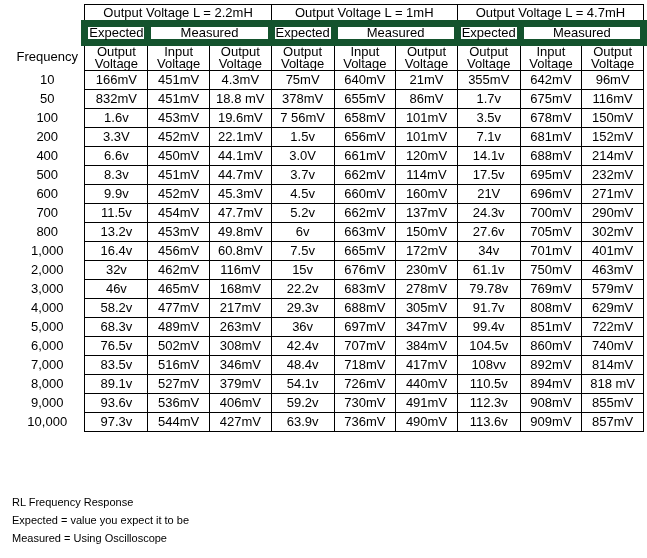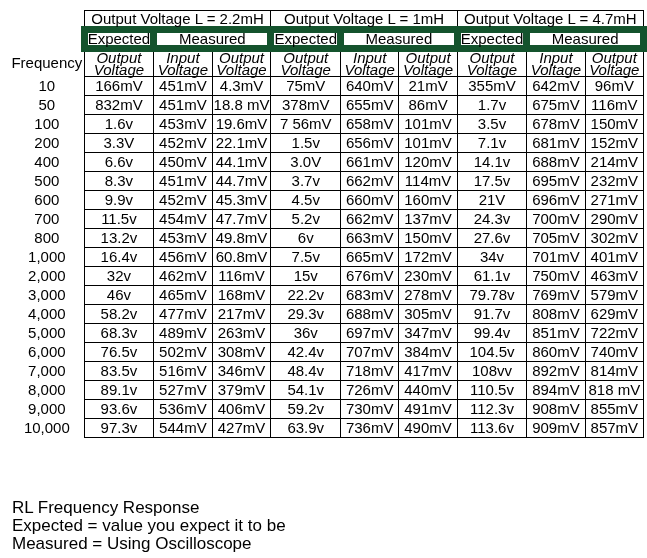--- a/index.html
+++ b/index.html
@@ -16,22 +16,22 @@
   }
   .page {
     position: relative;
     width: 647px;
     height: 558px;
     box-sizing: border-box;
   }
   table.data {
     border-collapse: collapse;
     margin-left: 10px;
-    margin-top: 10px;
-    font-size: 15px;
+    margin-top: 4px;
+    font-size: 13px;
     table-layout: fixed;
   }
   table.data td, table.data th {
     padding: 0;
     font-weight: normal;
     text-align: center;
     vertical-align: middle;
     height: 19px;
     line-height: 12px;
     box-sizing: border-box;
@@ -65,27 +65,26 @@
   }
   .subhead {
     border: 7px solid #14532d;
     height: 20px;
   }
   .colhead {
     border: 1px solid #000000;
     height: 32px;
     line-height: 11.5px;
     padding: 1px 1px;
-    font-style: italic;
   }
   .notes {
     position: absolute;
     left: 12px;
     top: 489px;
-    font-size: 17px;
+    font-size: 11px;
     line-height: 18px;
   }
   .notes div {
     white-space: nowrap;
   }
 </style>
 </head>
 <body>
 
 <div class="page">

